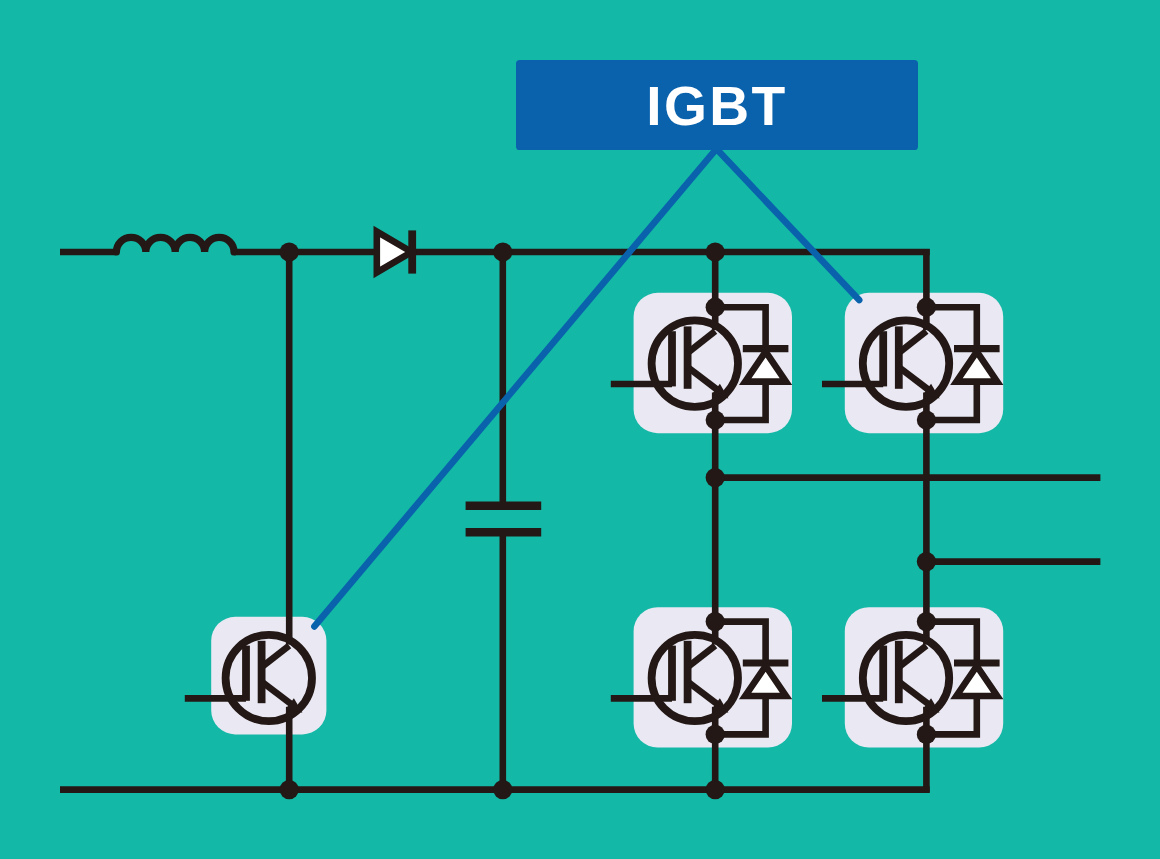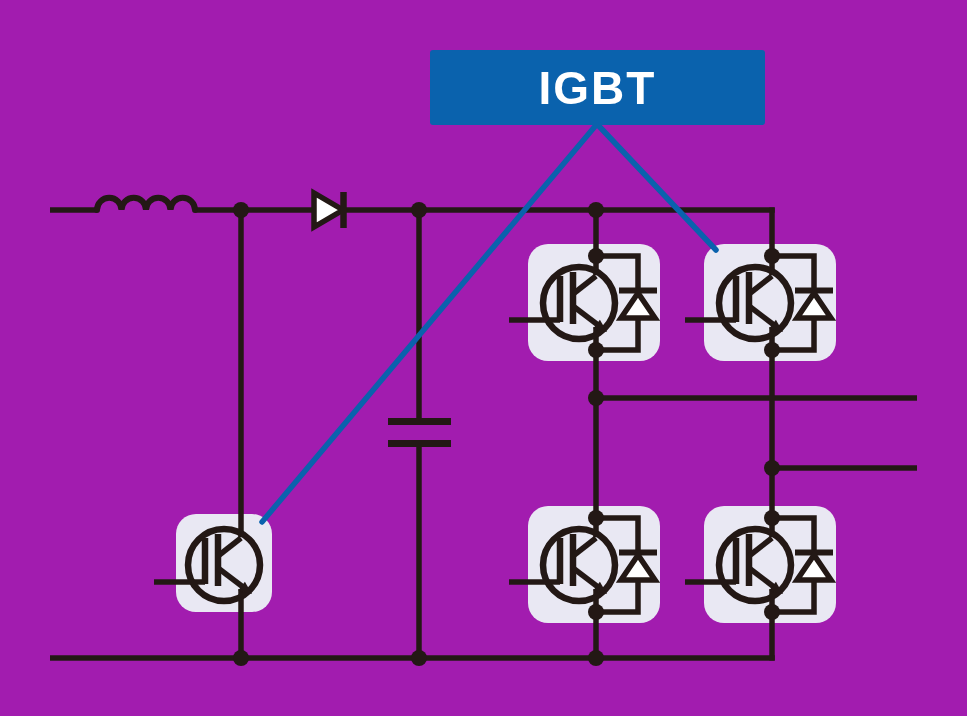--- a/index.html
+++ b/index.html
@@ -5,21 +5,21 @@
   html, body {
     margin: 0;
     padding: 0;
     background: #ffffff;
     font-family: "Liberation Sans", sans-serif;
   }
   .stage {
     position: relative;
     width: 967px;
     height: 716px;
-    background: #a21caf;
+    background: #14b8a6;
     overflow: hidden;
   }
   svg { display: block; }
   .wire   { stroke: #231815; stroke-width: 5.5; fill: none; stroke-linecap: butt; }
   .wire-thick { stroke: #231815; stroke-width: 7; fill: none; }
   .sym    { stroke: #231815; fill: none; }
   .dot    { fill: #231815; stroke: none; }
   .blob   { fill: #e9e8f3; stroke: none; }
   .callout-line { stroke: #0a62ad; stroke-width: 5.5; fill: none;
                   stroke-linecap: round; stroke-linejoin: round; }

